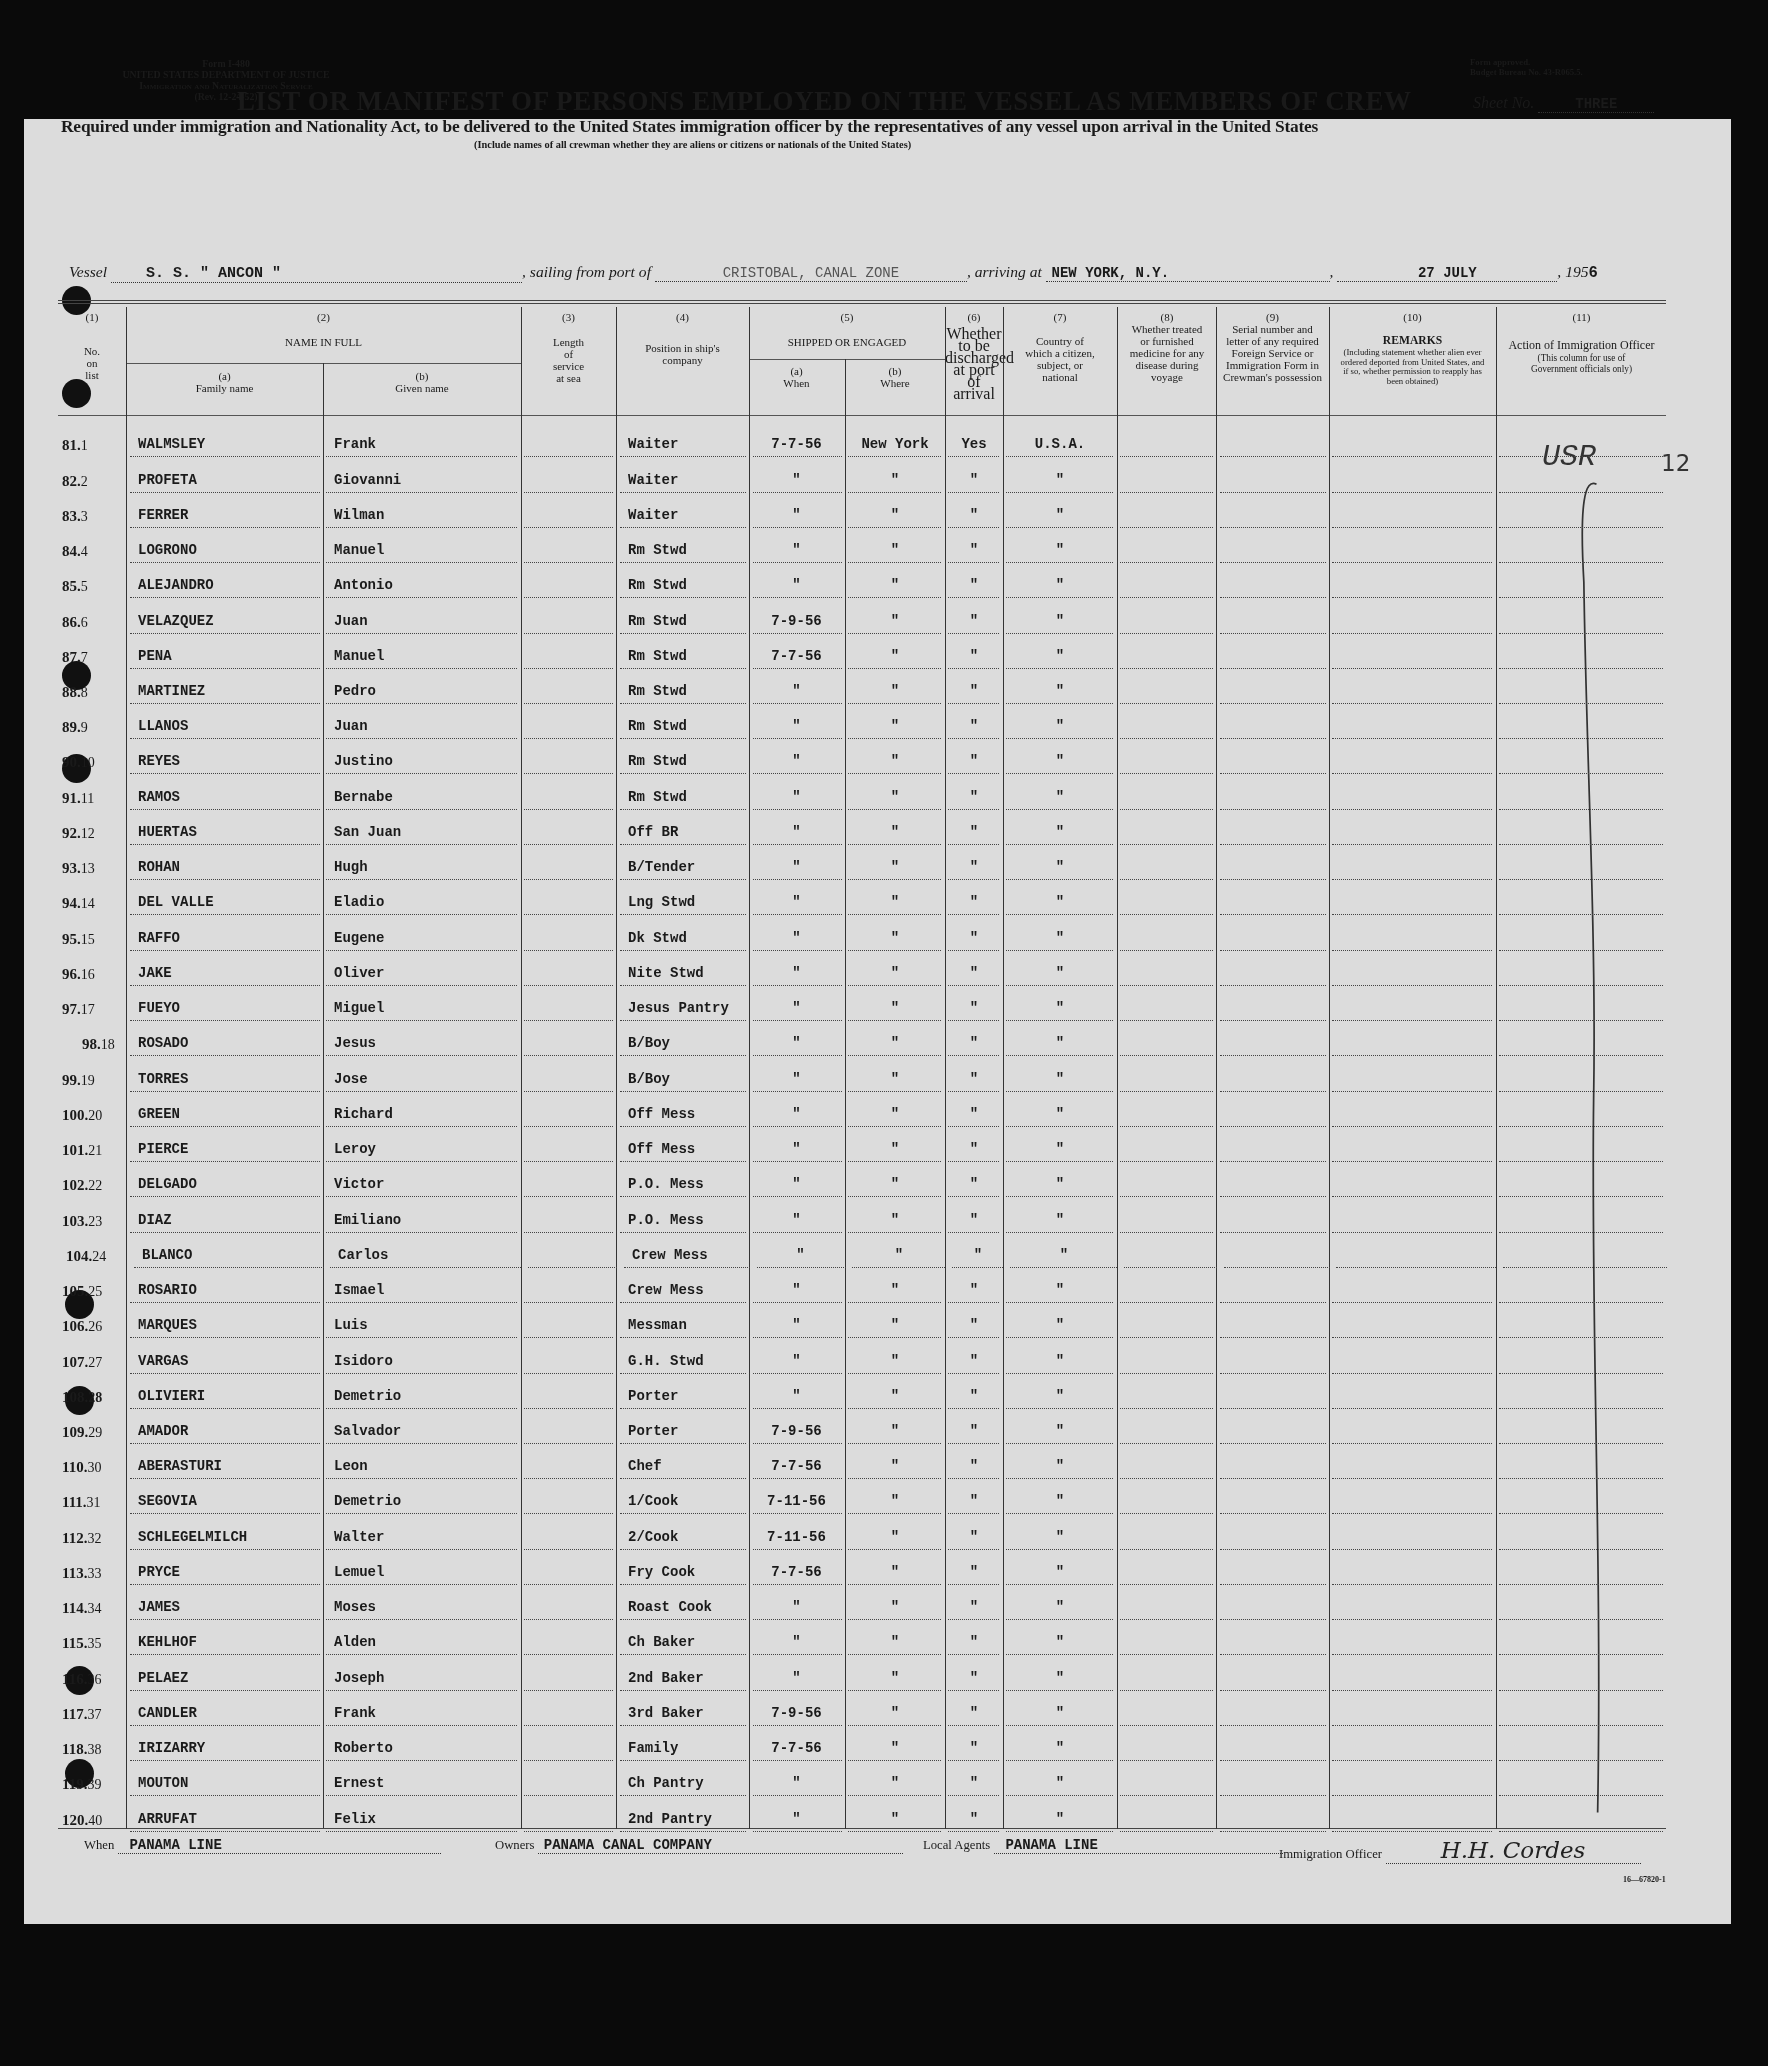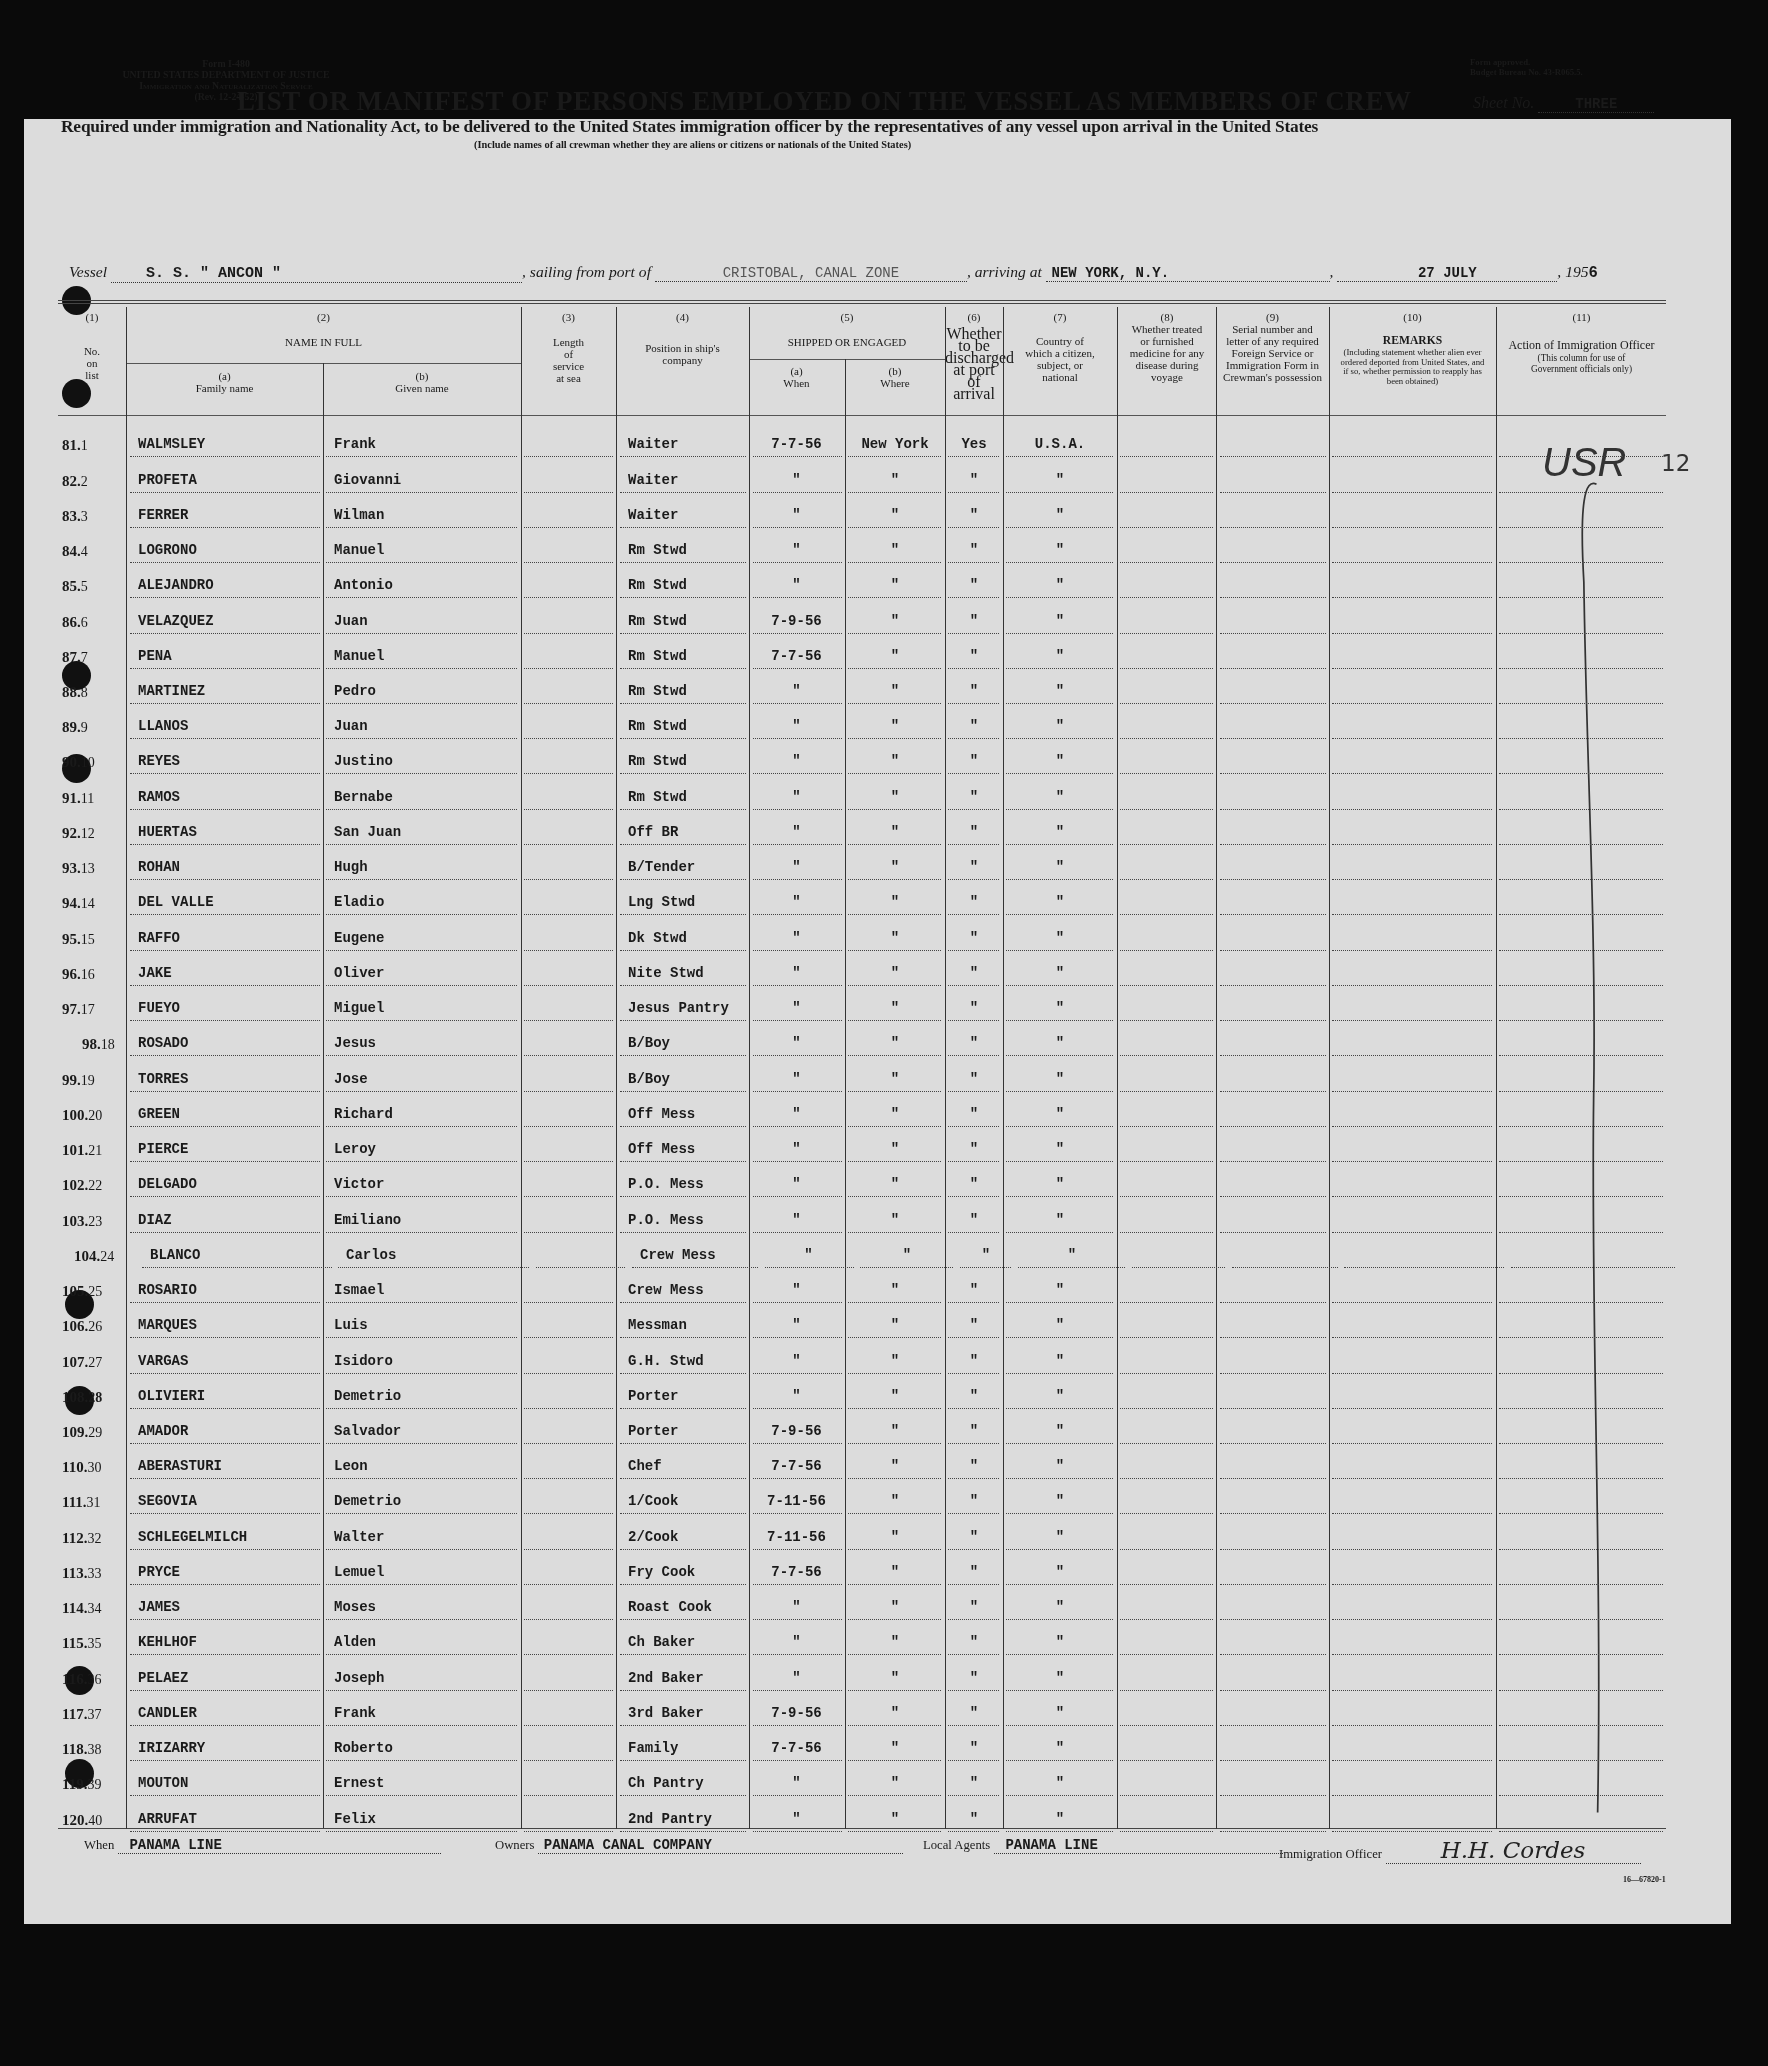--- a/index.html
+++ b/index.html
@@ -134,21 +134,21 @@
       <div style="margin-top:16px;font-size:12px;">Action of Immigration Officer</div>
       <div style="font-size:9.3px;line-height:10.4px;width:133px;margin:2.3px auto 0;">(This column for use of Government officials only)</div>
     </div>
     <div style="position: absolute; left: 126px; width: 395px; top: 363px; border-top: 1.2px solid rgb(85, 85, 85);"></div>
     <div style="position: absolute; left: 749px; width: 196px; top: 359px; border-top: 1.2px solid rgb(85, 85, 85);"></div>
     <div style="position: absolute; left: 58px; width: 1608px; top: 415px; border-top: 1.2px solid rgb(85, 85, 85);"></div>
   </div>
 
 <div id="table" class="grid" style="top:0;"></div>
 
-<div class="abs" style="left:1542px;top:440px;font-family:Liberation Sans, sans-serif;font-style:italic;font-size:40px;color:#333;">USR</div>
+<div class="abs" style="left:1542px;top:440px;font-family:Liberation Mono, monospace;font-style:italic;font-size:30px;color:#333;">USR</div>
 <div class="abs" style="left:1661px;top:450px;font-family:'DejaVu Sans',sans-serif;font-size:23px;color:#333;">12</div>
 <svg class="abs" style="left:1562px;top:463px;" width="69" height="1365" viewBox="0 0 120 2360">
   <path d="M60,30 C40,20 30,60 38,200 C42,500 60,800 55,1100 C50,1500 70,1900 62,2340" fill="none" stroke="#333" stroke-width="3"></path>
 </svg>
 
 <div class="rule2" style="top:1828px;"></div>
 
 <div class="footer" style="left:84px;">
   <span style="font-size:12.7px;">When</span>
   <span class="fill typed" style="width:312px;text-align:left;padding-left:11.6px;">PANAMA LINE</span>
@@ -678,21 +678,21 @@
     <div class="dotline" style="left: 620px; width: 126px;"></div>
     <div class="dotline" style="left: 753px; width: 89px;"></div>
     <div class="dotline" style="left: 848px; width: 93px;"></div>
     <div class="dotline" style="left: 948px; width: 51px;"></div>
     <div class="dotline" style="left: 1006px; width: 107px;"></div>
     <div class="dotline" style="left: 1120px; width: 93px;"></div>
     <div class="dotline" style="left: 1220px; width: 106px;"></div>
     <div class="dotline" style="left: 1332px; width: 160px;"></div>
     <div class="dotline" style="left: 1499px; width: 164px;"></div>
   </div>
-<div class="row" style="top: 1233px; left: 12px; width: 1432px;">
+<div class="row" style="top: 1233px; left: 4px; width: 1432px;">
     <div class="lineno" style="left: 62px;"><span>104.</span><span style="font-weight:normal;font-size:14px;">24</span></div>
     <div class="cell typed" style="left: 138px;">BLANCO</div>
     <div class="cell typed" style="left: 334px;">Carlos</div>
     <div class="cell typed" style="left: 628px;">Crew Mess</div>
     <div class="cell typed" style="left: 749px; width: 95px; text-align: center;">"</div>
     <div class="cell typed" style="left: 845px; width: 100px; text-align: center;">"</div>
     <div class="cell typed" style="left: 945px; width: 58px; text-align: center;">"</div>
     <div class="cell typed" style="left: 1003px; width: 114px; text-align: center;">"</div>
     <div class="dotline" style="left: 130px; width: 190px;"></div>
     <div class="dotline" style="left: 326px; width: 191px;"></div>

